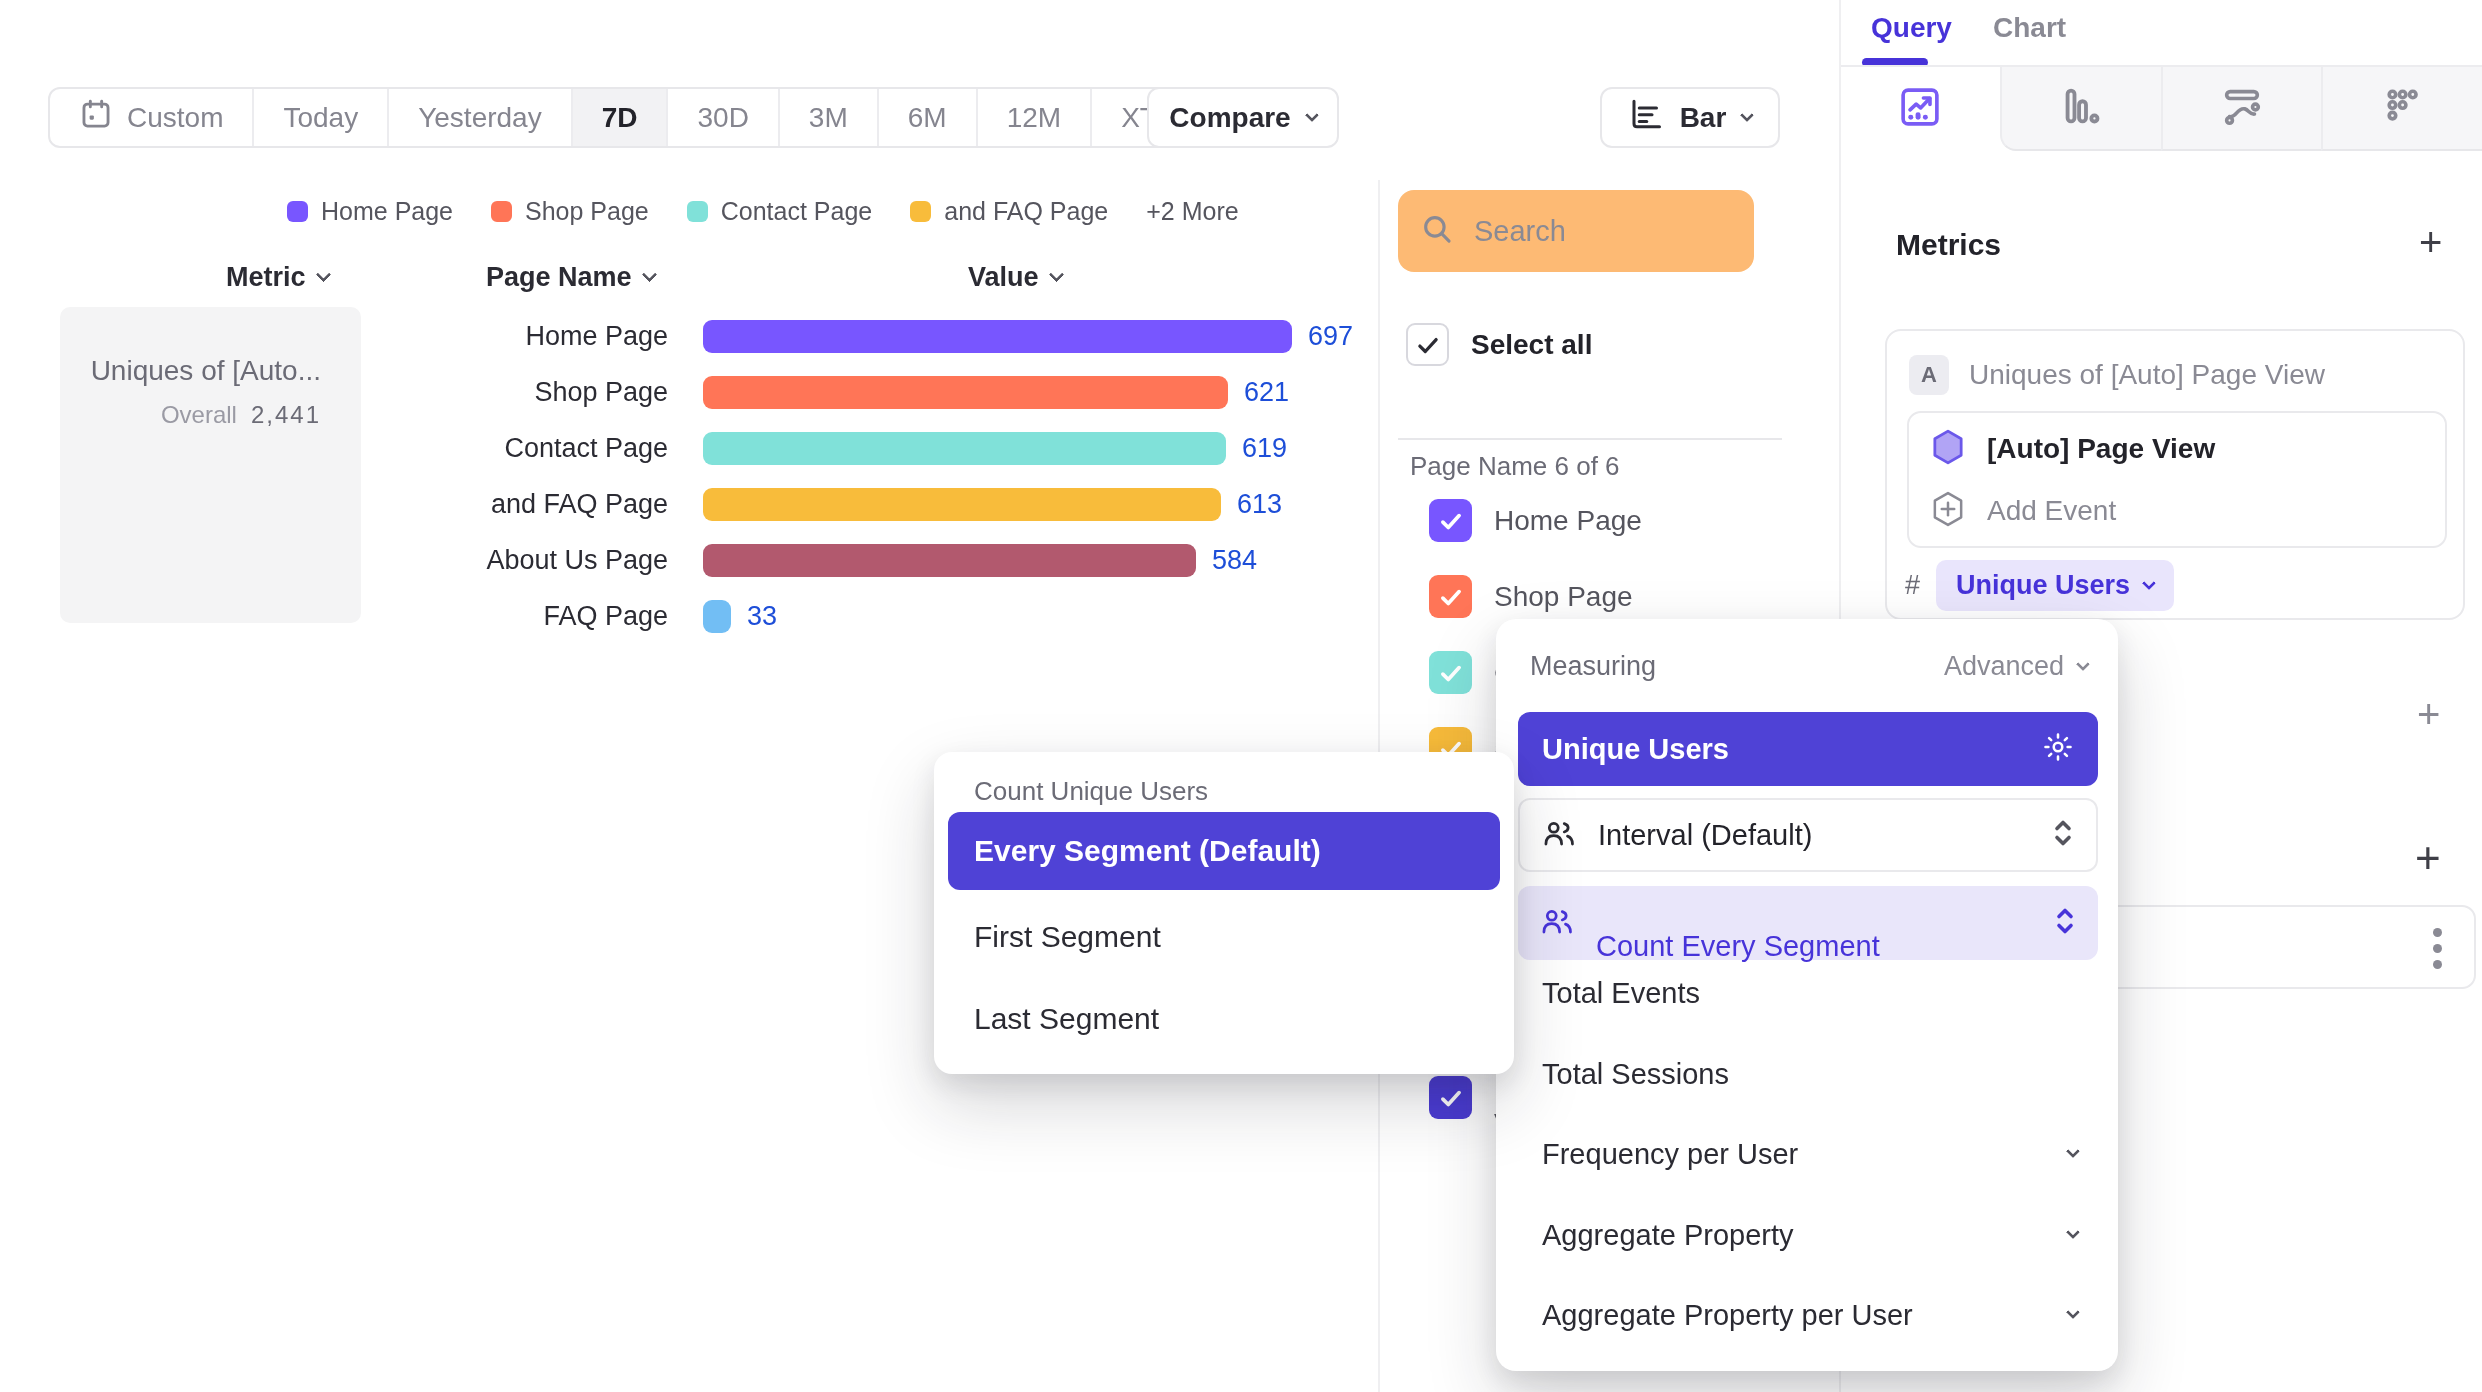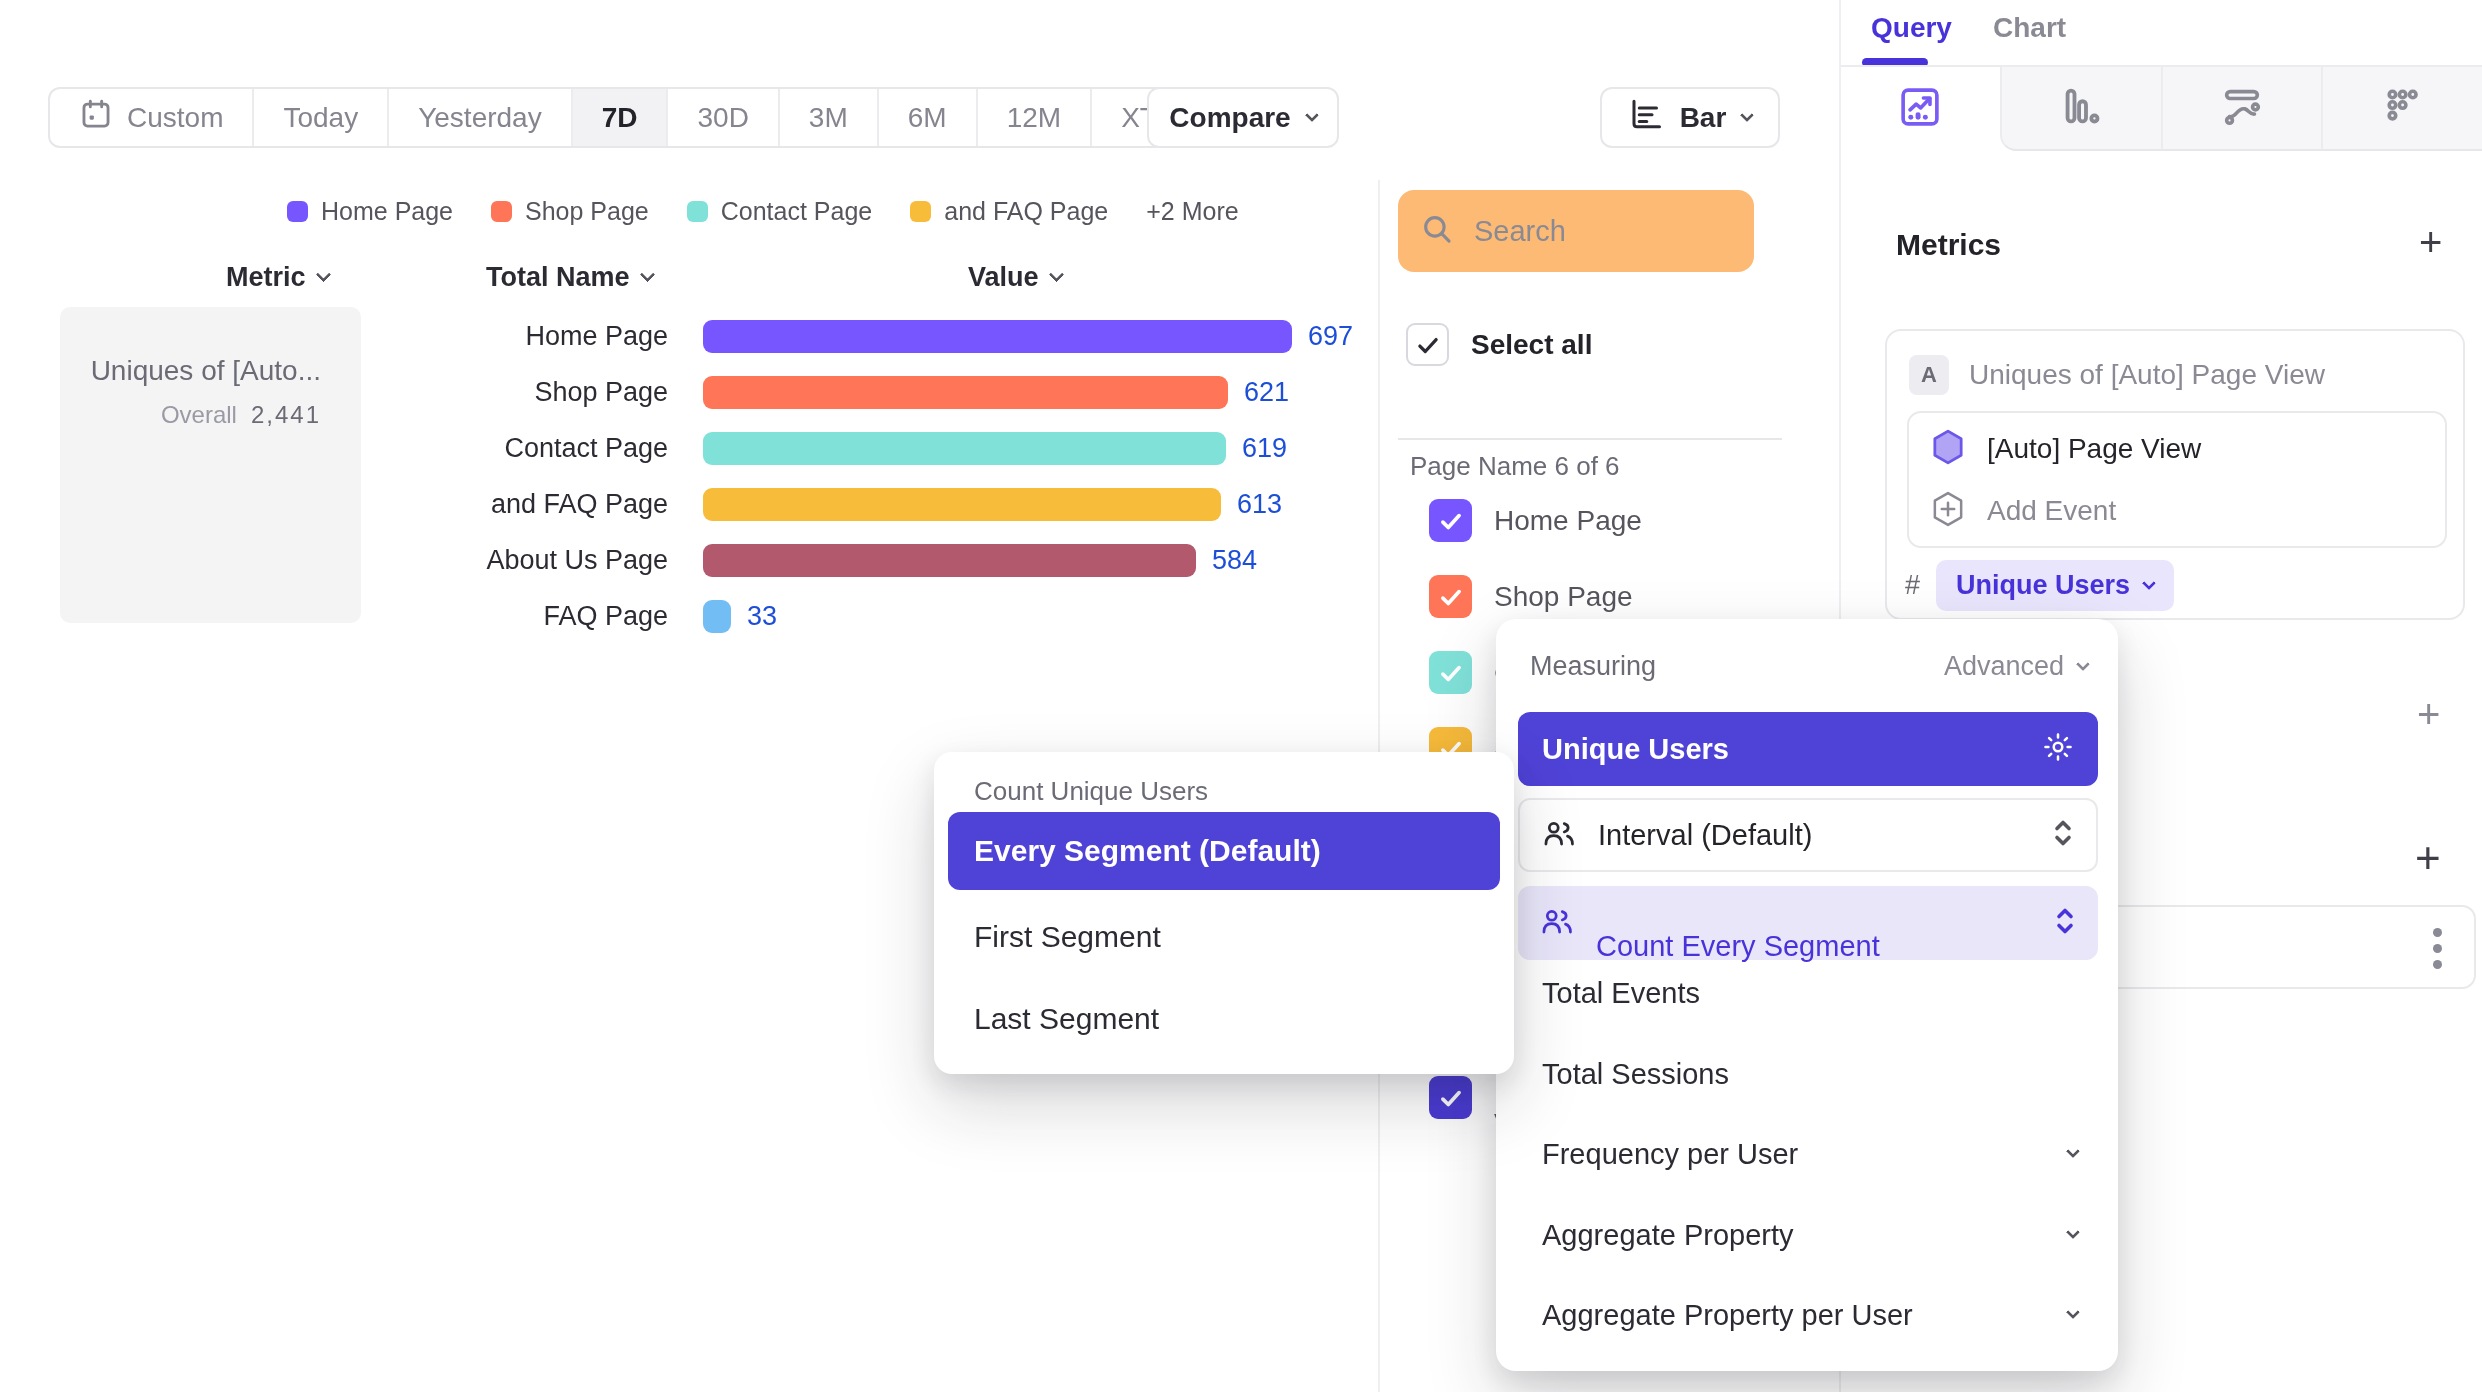--- a/index.html
+++ b/index.html
@@ -160,21 +160,21 @@
     <div class="legend-item">
         <span>+2 More</span>
       </div>
   </div>
 
   <div class="abs col-head" style="left:226px;">
       <span>Metric</span>
       <span class="chev"></span>
     </div>
   <div class="abs col-head" style="left:486px;">
-      <span>Total Name</span>
+      <span>Page Name</span>
       <span class="chev"></span>
     </div>
   <div class="abs col-head" style="left:968px;">
       <span>Value</span>
       <span class="chev"></span>
     </div>
 
   <div class="abs metric-box">
     <div class="title">Uniques of [Auto...</div>
     <div class="overall">
@@ -347,21 +347,21 @@
       <span style="width:40px; height:40px; background:#ececf1; border-radius:8px; display:flex; align-items:center; justify-content:center; font-size:22px; font-weight:700; color:#6b6b76;">A</span>
       <span style="font-size:28px; color:#8a8a94;">Uniques of [Auto] Page View</span>
     </div>
     <div class="card" style="position:absolute; left:20px; top:80px; width:540px; height:137px; border-radius:14px;">
       <div class="flex" style="gap:22px; margin:16px 0 0 22px;">
         <span>
           <svg width="34" height="36" viewBox="0 0 24 26">
               <path d="M12 1.5 L21.5 7 V19 L12 24.5 L2.5 19 V7 Z" fill="#a99bf5" stroke="#5b46e8" stroke-width="2" stroke-linejoin="round" opacity="0.9"></path>
             </svg>
         </span>
-        <span style="font-size:28px; font-weight:400; color:#23232a;">[Auto] Page View</span>
+        <span style="font-size:28px; font-weight:700; color:#23232a;">[Auto] Page View</span>
       </div>
       <div class="flex" style="gap:22px; margin:22px 0 0 22px;">
         <span>
           <svg width="34" height="36" viewBox="0 0 24 26" fill="none" stroke="#8a8a94" stroke-width="1.8" stroke-linejoin="round" stroke-linecap="round">
               <path d="M12 1.5 L21.5 7 V19 L12 24.5 L2.5 19 V7 Z"></path>
               <line x1="12" y1="8.5" x2="12" y2="17.5"></line>
               <line x1="7.5" y1="13" x2="16.5" y2="13"></line>
             </svg>
         </span>
         <span style="font-size:28px; color:#8a8a94;">Add Event</span>

